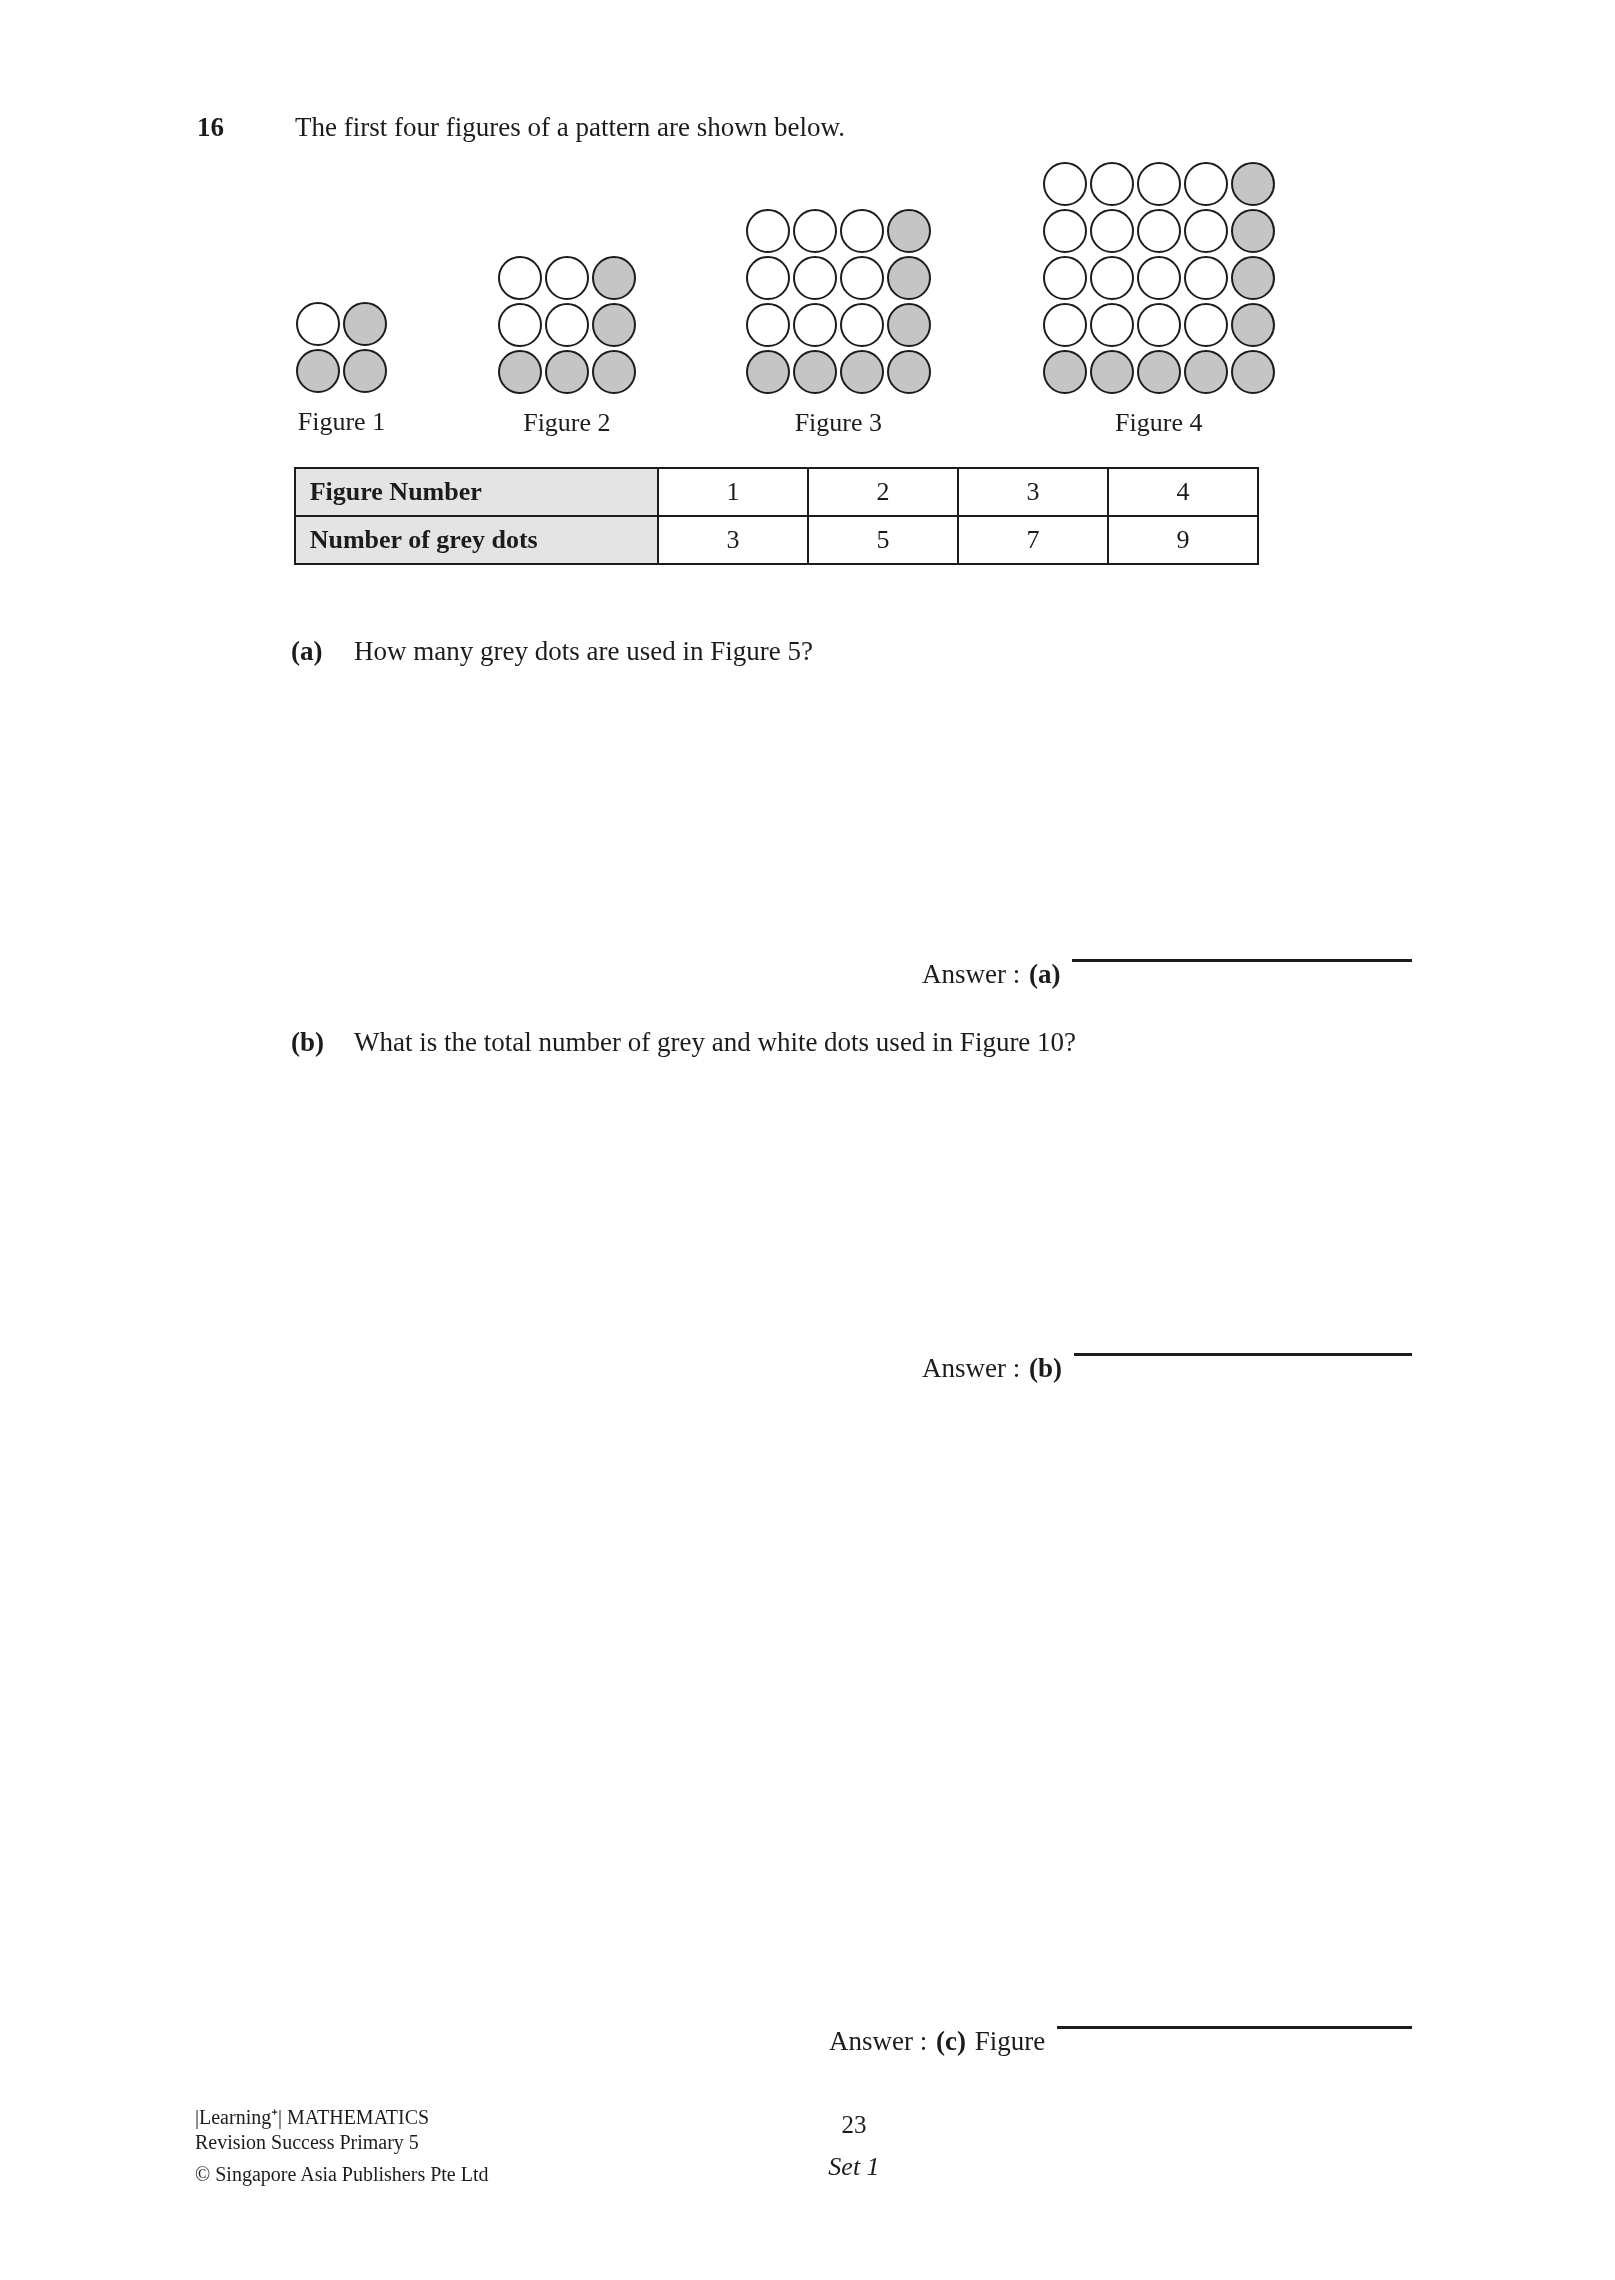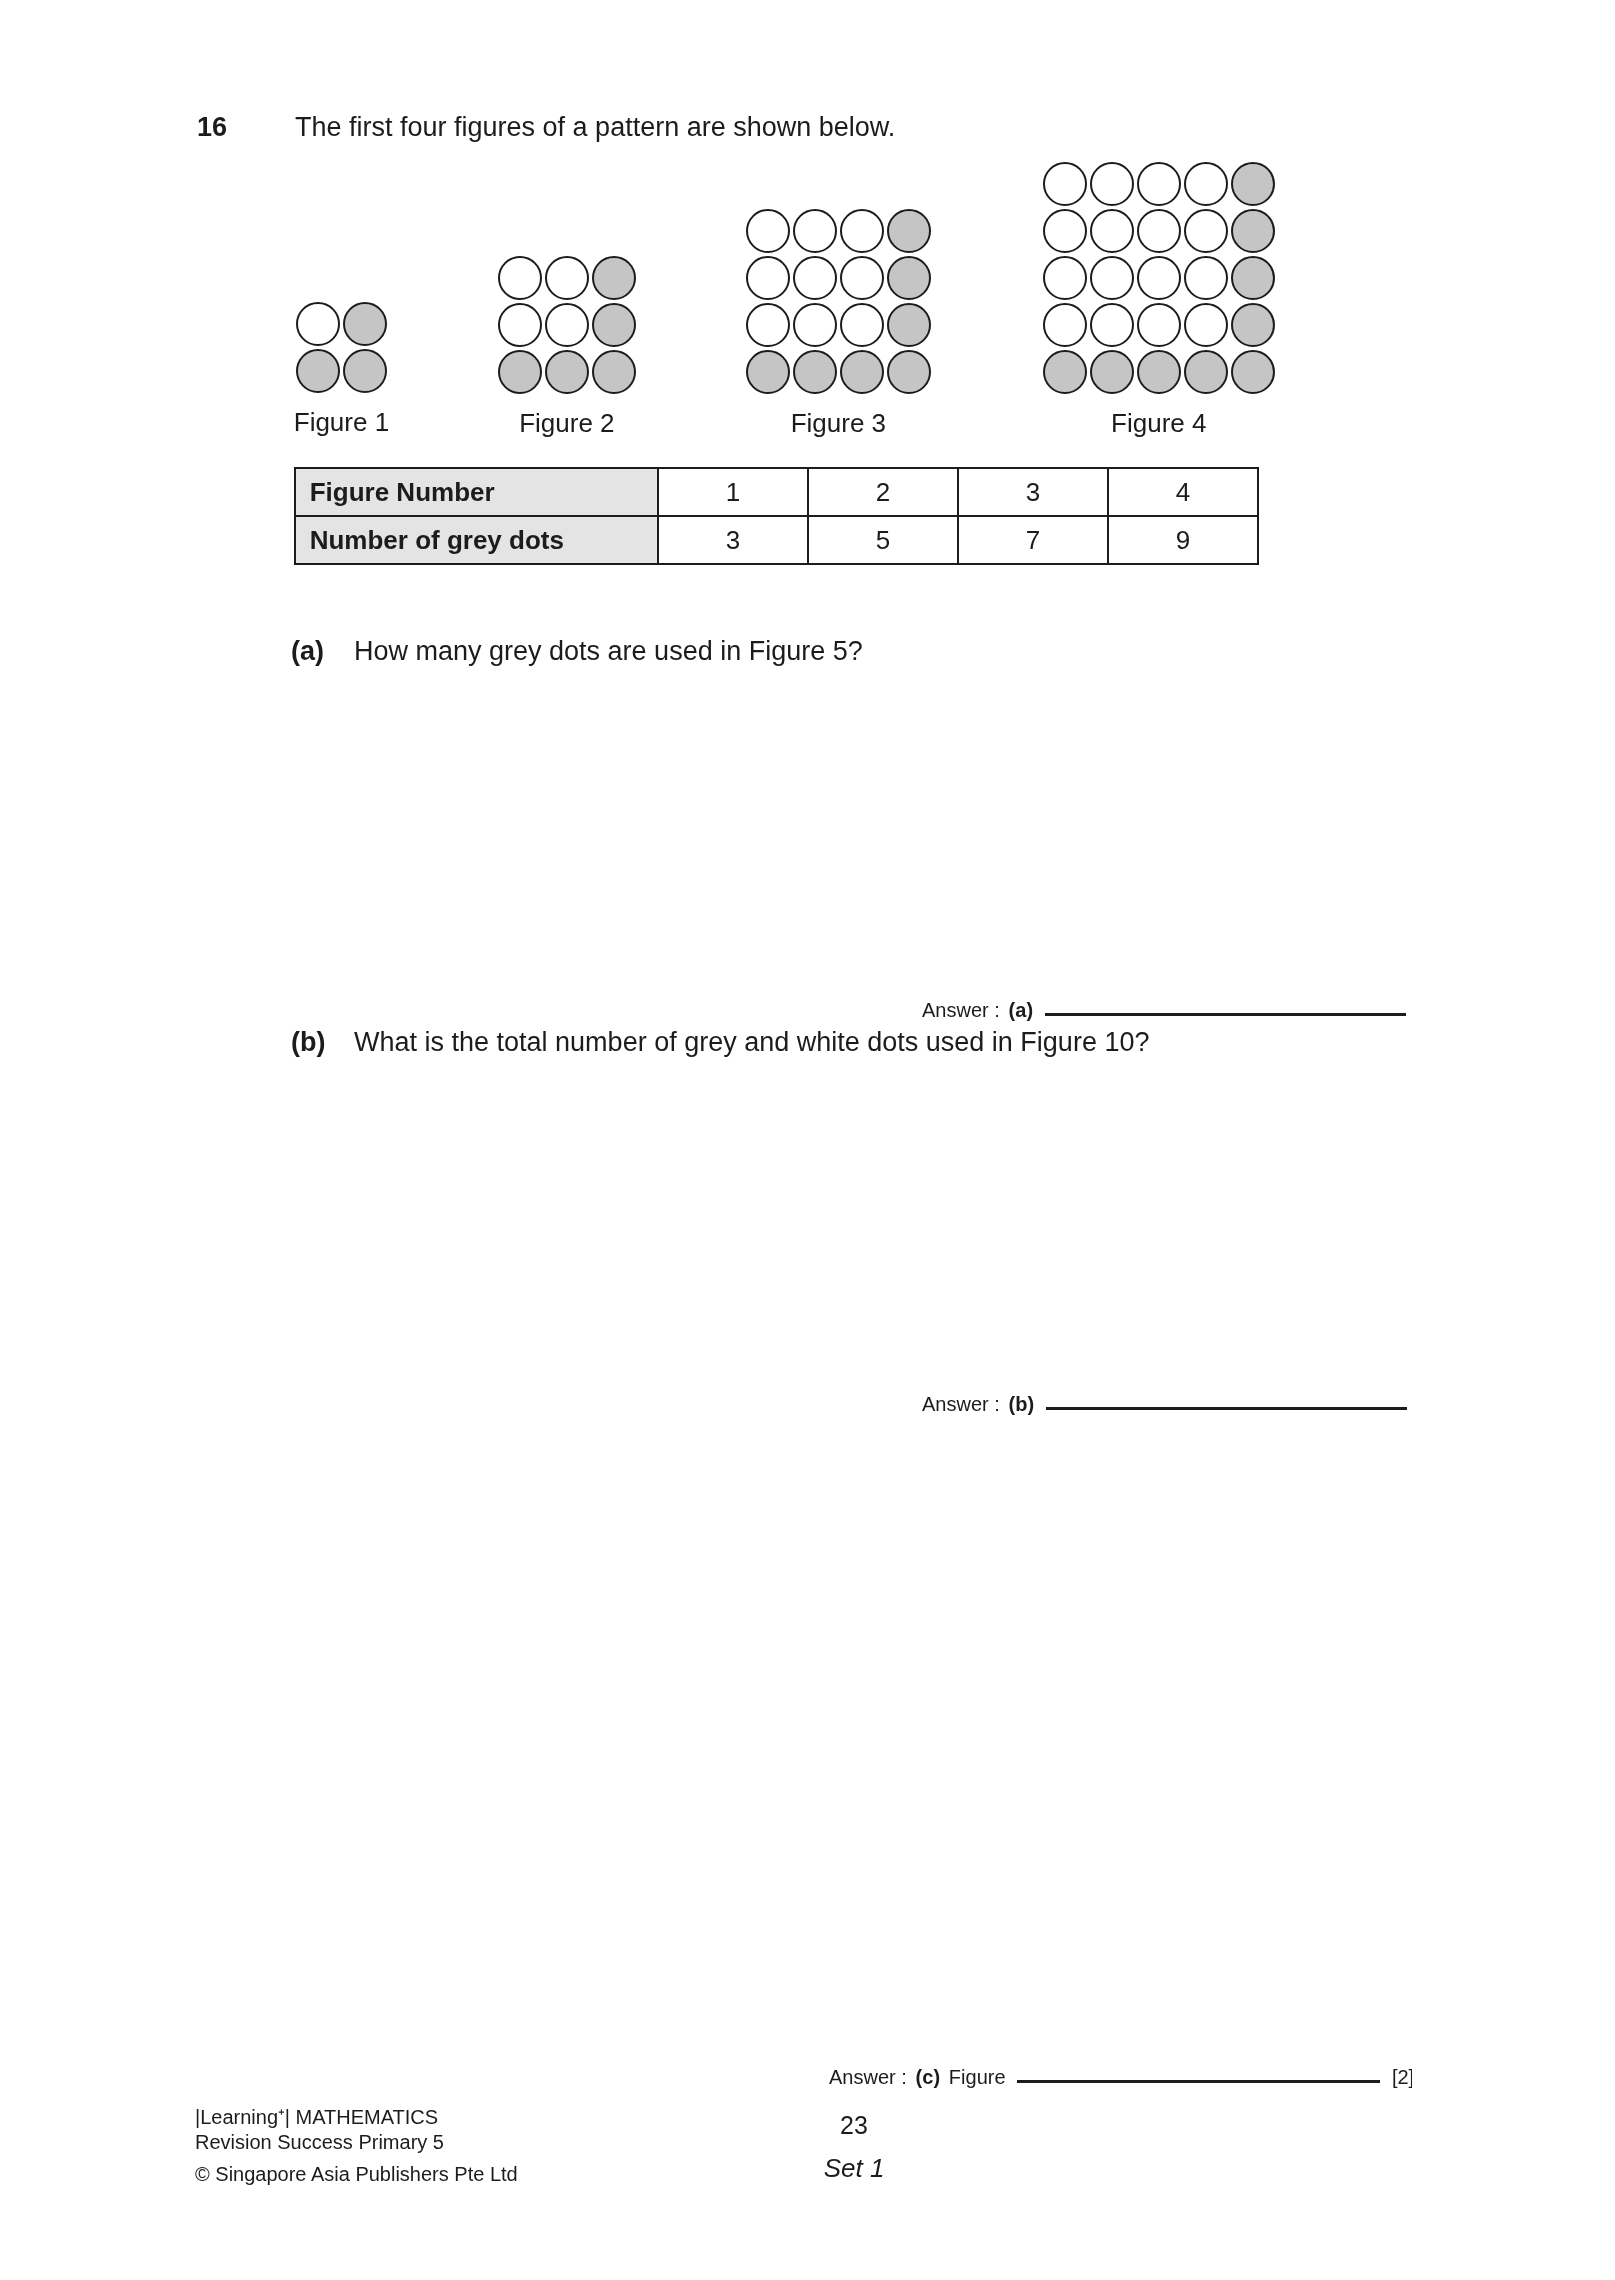--- a/index.html
+++ b/index.html
@@ -1,21 +1,21 @@
 <!DOCTYPE html>
 <html style="--grey-dot: #c5c5c5; --white-dot: #ffffff; --dot-border: #1c1c1c; --table-header-bg: #e4e4e4; --text: #1c1c1c;"><head>
 <meta charset="utf-8">
 <style>
   html, body { margin: 0; padding: 0; background: #ffffff; }
   .page {
     position: relative;
     width: 1412px;
     height: 2280px;
     background: #ffffff;
-    font-family: Liberation Sans, sans-serif;
+    font-family: Liberation Serif, serif;
     color: var(--text, #1c1c1c);
     overflow: hidden;
   }
 
   
   .q-num {
     position: absolute; left: 197px; top: 112px;
     font-size: 27px; font-weight: 700; white-space: nowrap;
   }
   .q-intro {
@@ -58,22 +58,22 @@
 
   
   .part { position: absolute; left: 291px; font-size: 27px; white-space: nowrap; }
   .part-a { top: 636px; }
   .part-b { top: 1027px; }
   .part-c { top: 1420px; }
   .part .marker { font-weight: 700; display: inline-block; width: 63px; }
 
   
   .answer-row {
-    position: absolute; display: flex; align-items: flex-end;
-    font-size: 20px; white-space: nowrap; margin-top: 40px;
+    position: absolute; display: flex; align-items: flex-start;
+    font-size: 27px; white-space: nowrap;
   }
   .answer-a { left: 922px; top: 959px; }
   .answer-b { left: 922px; top: 1353px; }
   .answer-c { left: 829px; top: 2026px; }
   .ans-marker { font-weight: 700; margin-left: 8.8px; }
   .ans-suffix { margin-left: 8.8px; }
   .ans-line {
     height: 0; border-bottom: 3.9px solid #1c1c1c;
     margin: 0 11.7px 5.9px 11.7px;
   }

